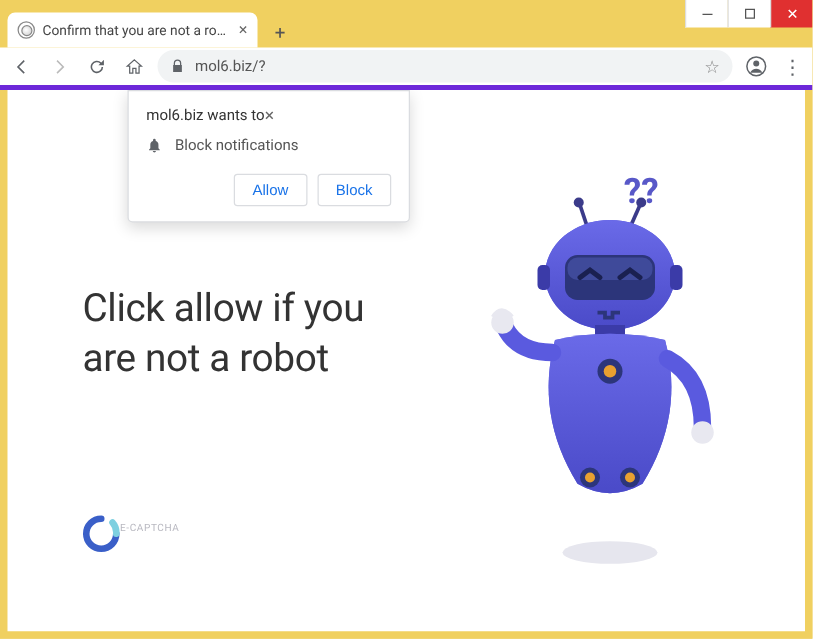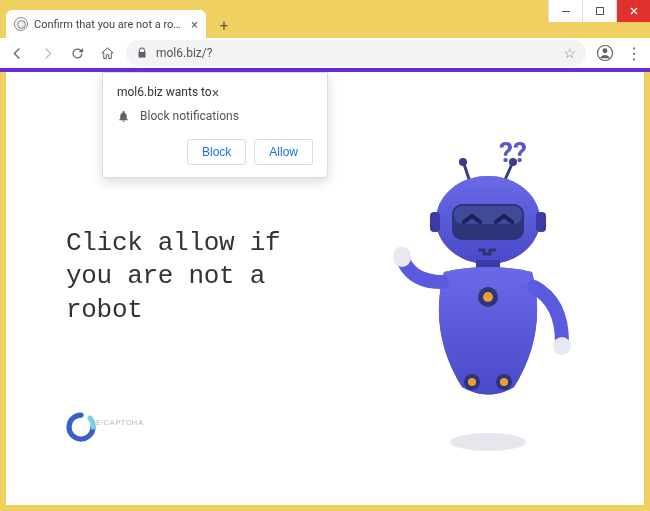--- a/index.html
+++ b/index.html
@@ -194,27 +194,26 @@
 }
 .page-content {
   position: absolute;
   inset: 0;
   padding-top: 80px;
 }
 .headline {
   position: absolute;
   left: 60px;
   top: 155px;
-  font-size: 26px;
+  font-size: 31px;
   line-height: 1.28;
   color: #333;
   font-weight: 400;
   letter-spacing: -0.3px;
   max-width: 260px;
-  font-family: Liberation Mono, monospace;
 }
 .captcha-badge {
   position: absolute;
   left: 60px;
   top: 340px;
   display: flex;
   flex-direction: row;
   align-items: flex-start;
 }
 .captcha-c {
@@ -380,19 +379,19 @@
         <span>mol6.biz wants to</span>
         <span class="pp-close">×</span>
       </div>
       <div class="pp-row">
         <svg class="bell" viewBox="0 0 24 24">
             <path d="M12 2a2 2 0 0 1 2 2v1.1A6 6 0 0 1 18 11v5l2 2v1H4v-1l2-2v-5a6 6 0 0 1 4-5.9V4a2 2 0 0 1 2-2zm0 20a2.5 2.5 0 0 0 2.45-2h-4.9A2.5 2.5 0 0 0 12 22z" fill="#5f6368"></path>
           </svg>
         <span>Block notifications</span>
       </div>
       <div class="pp-actions">
+        <button class="pp-btn">Allow</button>
         <button class="pp-btn">Block</button>
-        <button class="pp-btn">Allow</button>
       </div>
     </div>
 
   </div>
 </div>
 
 </body></html>

